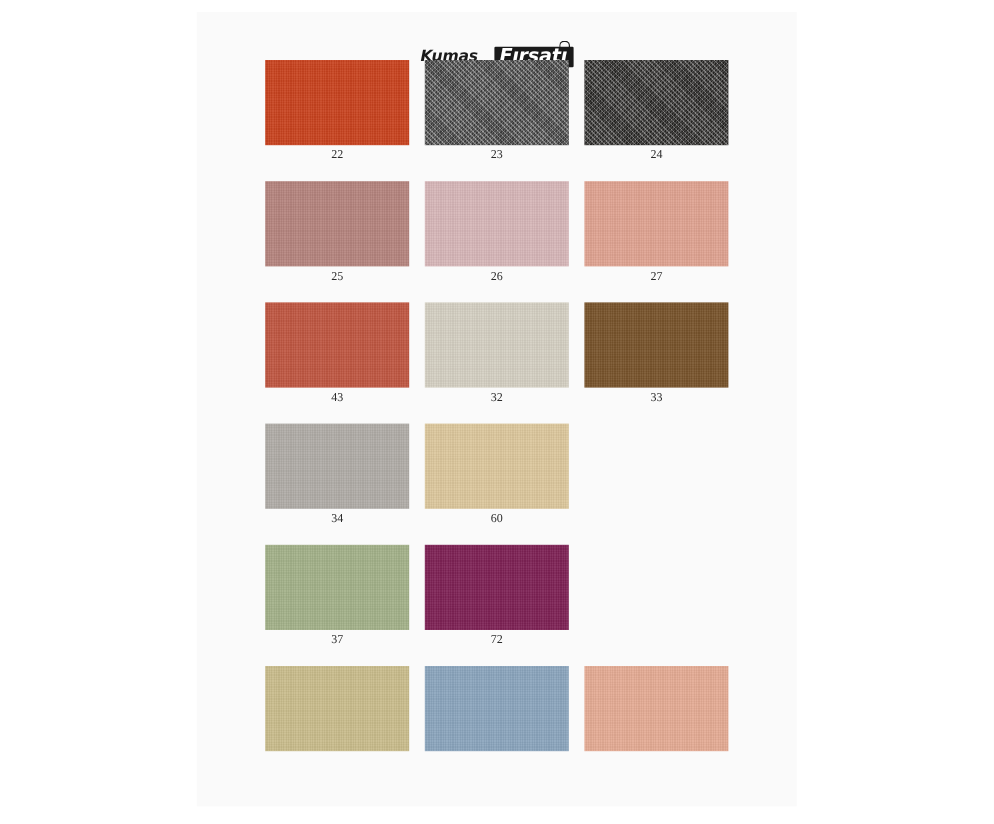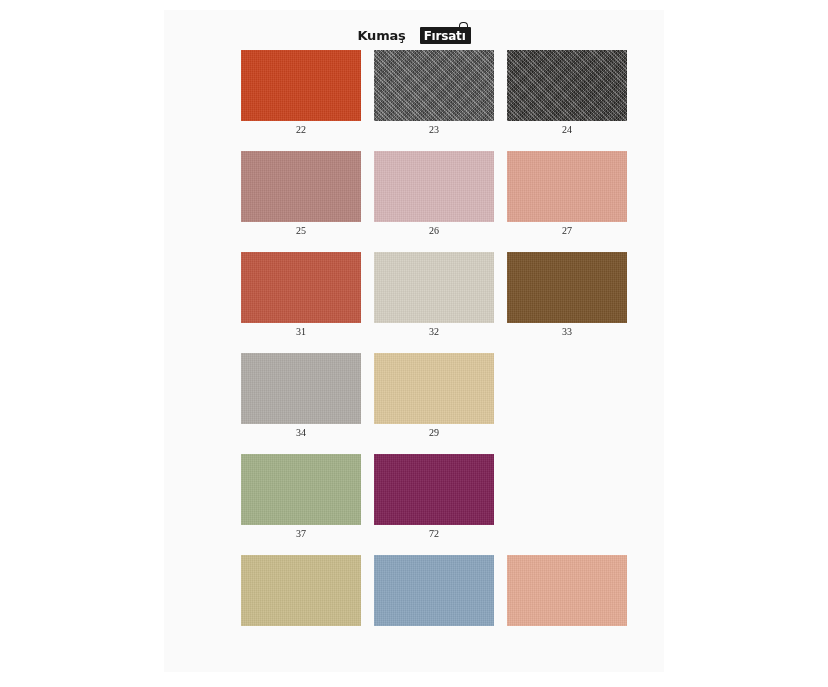--- a/index.html
+++ b/index.html
@@ -22,45 +22,46 @@
     top: 10px;
     width: 500px;
     height: 662px;
     background: #fafafa;
   }
 
   
   .brand {
     position: absolute;
     left: 0;
-    top: 12px;
+    top: 24px;
     width: 500px;
     height: 26px;
     display: flex;
     align-items: center;
     justify-content: center;
     gap: 14px;
+    font-style: italic;
   }
   .brand-word {
     font-family: "DejaVu Sans", sans-serif;
     font-size: 13px;
     font-weight: 700;
     color: #1a1a1a;
     letter-spacing: -0.2px;
     line-height: 1;
   }
   .brand-badge {
     position: relative;
     display: inline-flex;
-    align-items: flex-start;
+    align-items: center;
     justify-content: center;
     background: #1a1a1a;
     color: #ffffff;
     font-family: "DejaVu Sans", sans-serif;
-    font-size: 12px;
+    font-size: 16px;
     font-weight: 700;
     letter-spacing: -0.2px;
     padding: 3px 5px 3px 4px;
     border-radius: 1px;
     line-height: 1;
     height: 17px;
     box-sizing: border-box;
   }
   .bag-handle {
     position: absolute;
@@ -78,21 +79,20 @@
   .grid {
     position: absolute;
     left: 57px;
     top: 40px;
     width: 387px;
   }
   .row {
     display: flex;
     gap: 13px;
     margin-bottom: 16px;
-    margin-left: 20px;
   }
   .cell {
     width: 120px;
   }
   .swatch {
     width: 120px;
     height: 71px;
     position: relative;
     overflow: hidden;
   }
@@ -172,21 +172,21 @@
             <div class="tex"></div>
           </div>
           <div class="label">27</div>
         </div>
       </div>
       <div class="row">
         <div class="cell">
           <div class="swatch" style="background: rgb(191, 87, 66);">
             <div class="tex"></div>
           </div>
-          <div class="label">31</div>
+          <div class="label">43</div>
         </div>
         <div class="cell">
           <div class="swatch" style="background: rgb(212, 207, 194);">
             <div class="tex"></div>
           </div>
           <div class="label">32</div>
         </div>
         <div class="cell">
           <div class="swatch" style="background: rgb(120, 84, 44);">
             <div class="tex"></div>
@@ -198,21 +198,21 @@
         <div class="cell">
           <div class="swatch" style="background: rgb(176, 172, 167);">
             <div class="tex"></div>
           </div>
           <div class="label">34</div>
         </div>
         <div class="cell">
           <div class="swatch" style="background: rgb(220, 199, 156);">
             <div class="tex"></div>
           </div>
-          <div class="label">29</div>
+          <div class="label">60</div>
         </div>
       </div>
       <div class="row">
         <div class="cell">
           <div class="swatch" style="background: rgb(163, 177, 137);">
             <div class="tex"></div>
           </div>
           <div class="label">37</div>
         </div>
         <div class="cell">

